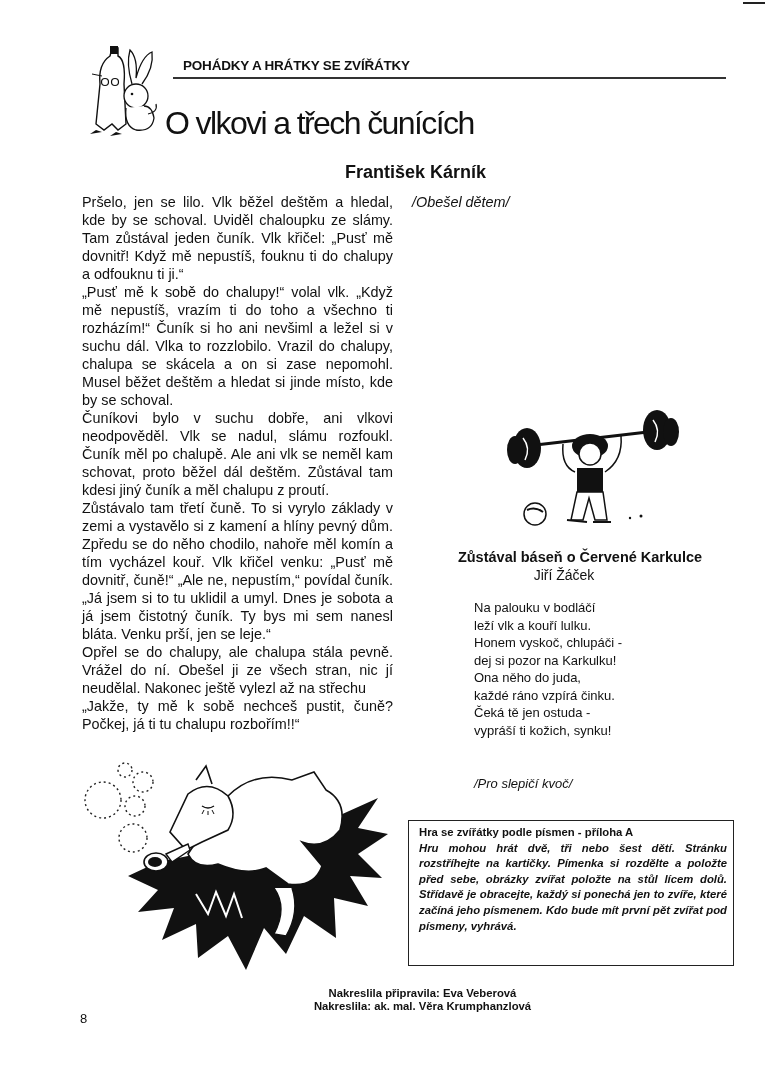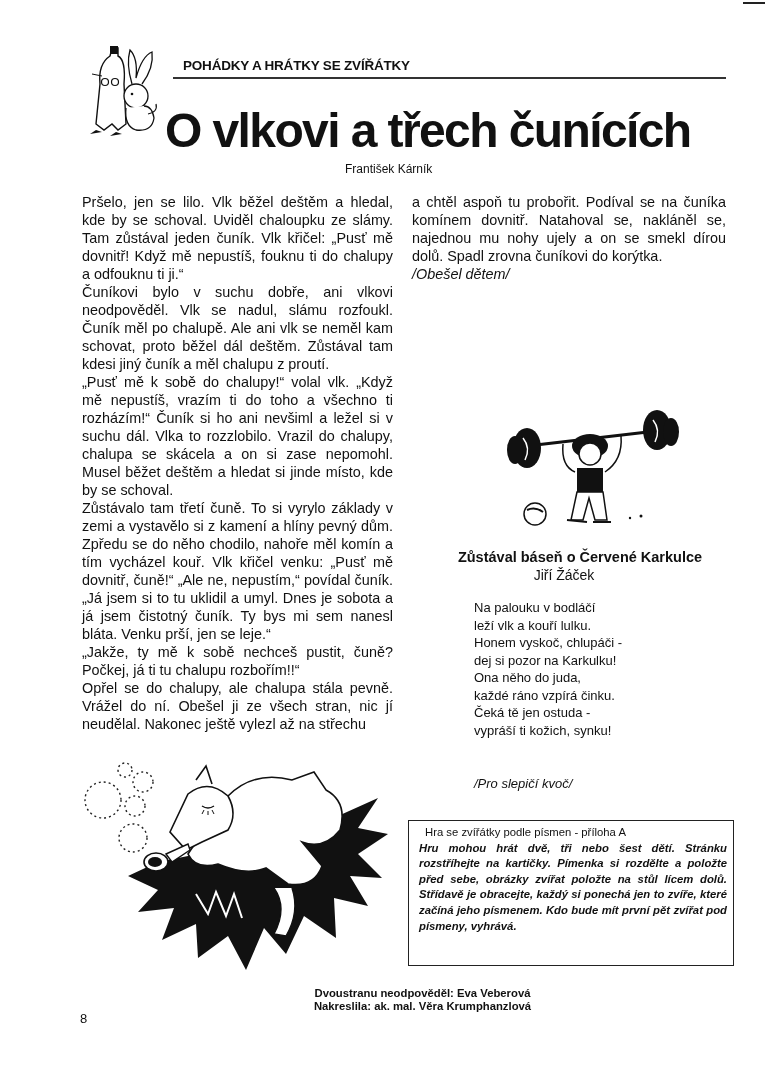--- a/index.html
+++ b/index.html
@@ -3,39 +3,39 @@
 <meta charset="utf-8">
 <style>
   html, body { margin:0; padding:0; background:#fff; }
   body { width:765px; height:1081px; position:relative; overflow:hidden; color:#111;
          font-family:"Liberation Sans", sans-serif; }
   .corner-mark { position:absolute; top:2px; right:0; width:22px; height:2px; background:#222; }
   .mascot { position:absolute; left:88px; top:44px; width:80px; height:92px; }
   .section-head { position:absolute; left:183px; top:58px; font-size:13.5px; font-weight:bold;
                   letter-spacing:-0.2px; }
   .section-rule { position:absolute; left:173px; top:77px; width:553px; height:1.5px; background:#333; }
-  .title { position:absolute; left:165px; top:107px; font-size:48px; font-weight:bold;
+  .title { position:absolute; left:165px; top:107px; font-size:32px; font-weight:normal;
            letter-spacing:-1.6px; line-height:1; }
-  .author { position:absolute; left:345px; top:162px; font-size:12px; }
+  .author { position:absolute; left:345px; top:162px; font-size:18px;font-weight:bold; }
   .col { position:absolute; font-size:14.4px; line-height:18px; text-align:justify; }
   .col-left { left:82px; top:193px; width:311px; }
   .col-right { left:412px; top:193px; width:314px; }
   .col p { margin:0; }
   .italic { font-style:italic;margin-top:36px; }
   .lifter { position:absolute; left:505px; top:410px; width:180px; height:120px; }
   .poem-title { position:absolute; left:420px; top:549px; width:320px; text-align:center;
                 font-size:14.5px; font-weight:bold; }
   .poem-author { position:absolute; left:404px; top:567px; width:320px; text-align:center; font-size:14px; }
   .poem { position:absolute; left:474px; top:599px; font-size:13px; line-height:17.5px; }
   .poem div { white-space:nowrap; }
   .wolf { position:absolute; left:78px; top:758px; width:330px; height:225px; }
   .game-box { position:absolute; left:408px; top:820px; width:308px; height:140px;
               border:1.5px solid #222; padding:4px 6px 0 10px; box-sizing:content-box;
               font-size:11.3px; line-height:15.6px; text-align:justify; }
-  .game-box .gh { font-weight:normal;margin-left:6px; }
+  .game-box .gh { font-weight:bold; }
   .game-box .gt { font-weight:bold; font-style:italic; }
   .credits { position:absolute; left:200px; top:987px; width:445px; text-align:center;
              font-size:11.3px; font-weight:bold; line-height:13px; }
   .pagenum { position:absolute; left:80px; top:1011px; font-size:13px; }
 </style>
 </head>
 <body>
 
 <div class="corner-mark"></div>
 
@@ -53,29 +53,28 @@
   <path d="M8 86 L2 90 L14 88 Z M28 88 L22 92 L34 90 Z" fill="#111"></path>
 </svg>
 
 <div class="section-head">POHÁDKY A HRÁTKY SE ZVÍŘÁTKY</div>
 <div class="section-rule"></div>
 <div class="title">O vlkovi a třech čunících</div>
 <div class="author">František Kárník</div>
 
 <div class="col col-left">
   <p>Pršelo, jen se lilo. Vlk běžel deštěm a hledal, kde by se schoval. Uviděl chaloupku ze slámy. Tam zůstával jeden čuník. Vlk křičel: „Pusť mě dovnitř! Když mě nepustíš, fouknu ti do chalupy a odfouknu ti ji.“</p>
+  <p>„Pusť mě k sobě do chalupy!“ volal vlk. „Když mě nepustíš, vrazím ti do toho a všechno ti rozházím!“ Čuník si ho ani nevšiml a ležel si v suchu dál. Vlka to rozzlobilo. Vrazil do chalupy, chalupa se skácela a on si zase nepomohl. Musel běžet deštěm a hledat si jinde místo, kde by se schoval.</p>
   <p>Čuníkovi bylo v suchu dobře, ani vlkovi neodpověděl. Vlk se nadul, slámu rozfoukl. Čuník měl po chalupě. Ale ani vlk se neměl kam schovat, proto běžel dál deštěm. Zůstával tam kdesi jiný čuník a měl chalupu z proutí.</p>
-  <p>„Pusť mě k sobě do chalupy!“ volal vlk. „Když mě nepustíš, vrazím ti do toho a všechno ti rozházím!“ Čuník si ho ani nevšiml a ležel si v suchu dál. Vlka to rozzlobilo. Vrazil do chalupy, chalupa se skácela a on si zase nepomohl. Musel běžet deštěm a hledat si jinde místo, kde by se schoval.</p>
   <p>Zůstávalo tam třetí čuně. To si vyrylo základy v zemi a vystavělo si z kamení a hlíny pevný dům. Zpředu se do něho chodilo, nahoře měl komín a tím vycházel kouř. Vlk křičel venku: „Pusť mě dovnitř, čuně!“ „Ale ne, nepustím,“ povídal čuník. „Já jsem si to tu uklidil a umyl. Dnes je sobota a já jsem čistotný čuník. Ty bys mi sem nanesl bláta. Venku prší, jen se leje.“</p>
+  <p>Opřel se do chalupy, ale chalupa stála pevně. Vrážel do ní. Obešel ji ze všech stran, nic jí neudělal. Nakonec ještě vylezl až na střechu</p>
   <p>„Jakže, ty mě k sobě nechceš pustit, čuně? Počkej, já ti tu chalupu rozbořím!!“</p>
-  <p>Opřel se do chalupy, ale chalupa stála pevně. Vrážel do ní. Obešel ji ze všech stran, nic jí neudělal. Nakonec ještě vylezl až na střechu</p>
 </div>
 
 <div class="col col-right">
-  <p>a chtěl aspoň tu probořit. Podíval se na čuníka komínem dovnitř. Natahoval se, nakláněl se, najednou mu nohy ujely a on se smekl dírou dolů. Spadl zrovna čuníkovi do korýtka.</p>
   <p class="italic">/Obešel dětem/</p>
 </div>
 
 <svg class="lifter" viewBox="0 0 180 120">
   <line x1="22" y1="36" x2="160" y2="20" stroke="#111" stroke-width="3"></line>
   <ellipse cx="22" cy="38" rx="14" ry="20" fill="#111"></ellipse>
   <ellipse cx="10" cy="40" rx="8" ry="14" fill="#111"></ellipse>
   <path d="M18 28 Q26 38 20 50" stroke="#fff" stroke-width="1.5" fill="none"></path>
   <ellipse cx="152" cy="20" rx="14" ry="20" fill="#111"></ellipse>
   <ellipse cx="166" cy="22" rx="8" ry="14" fill="#111"></ellipse>
@@ -126,17 +125,17 @@
   <path d="M118 136 L130 156 L138 134 L148 158 L156 136 L164 160" stroke="#fff" stroke-width="2" fill="none"></path>
   <path d="M196 130 Q210 150 196 176 L208 178 Q222 154 214 130" fill="#fff" stroke="#111" stroke-width="1.4"></path>
 </svg>
 
 <div class="game-box">
   <div class="gh">Hra se zvířátky podle písmen - příloha A</div>
   <div class="gt">Hru mohou hrát dvě, tři nebo šest dětí. Stránku rozstříhejte na kartičky. Pímenka si rozdělte a položte před sebe, obrázky zvířat položte na stůl lícem dolů. Střídavě je obracejte, každý si ponechá jen to zvíře, které začíná jeho písmenem. Kdo bude mít první  pět zvířat pod písmeny, vyhrává.</div>
 </div>
 
 <div class="credits">
-  <div>Dvoustranu neodpověděl: Eva Veberová</div>
+  <div>Nakreslila připravila: Eva Veberová</div>
   <div>Nakreslila: ak. mal. Věra Krumphanzlová</div>
 </div>
 
 <div class="pagenum">8</div>
 
 </body></html>

